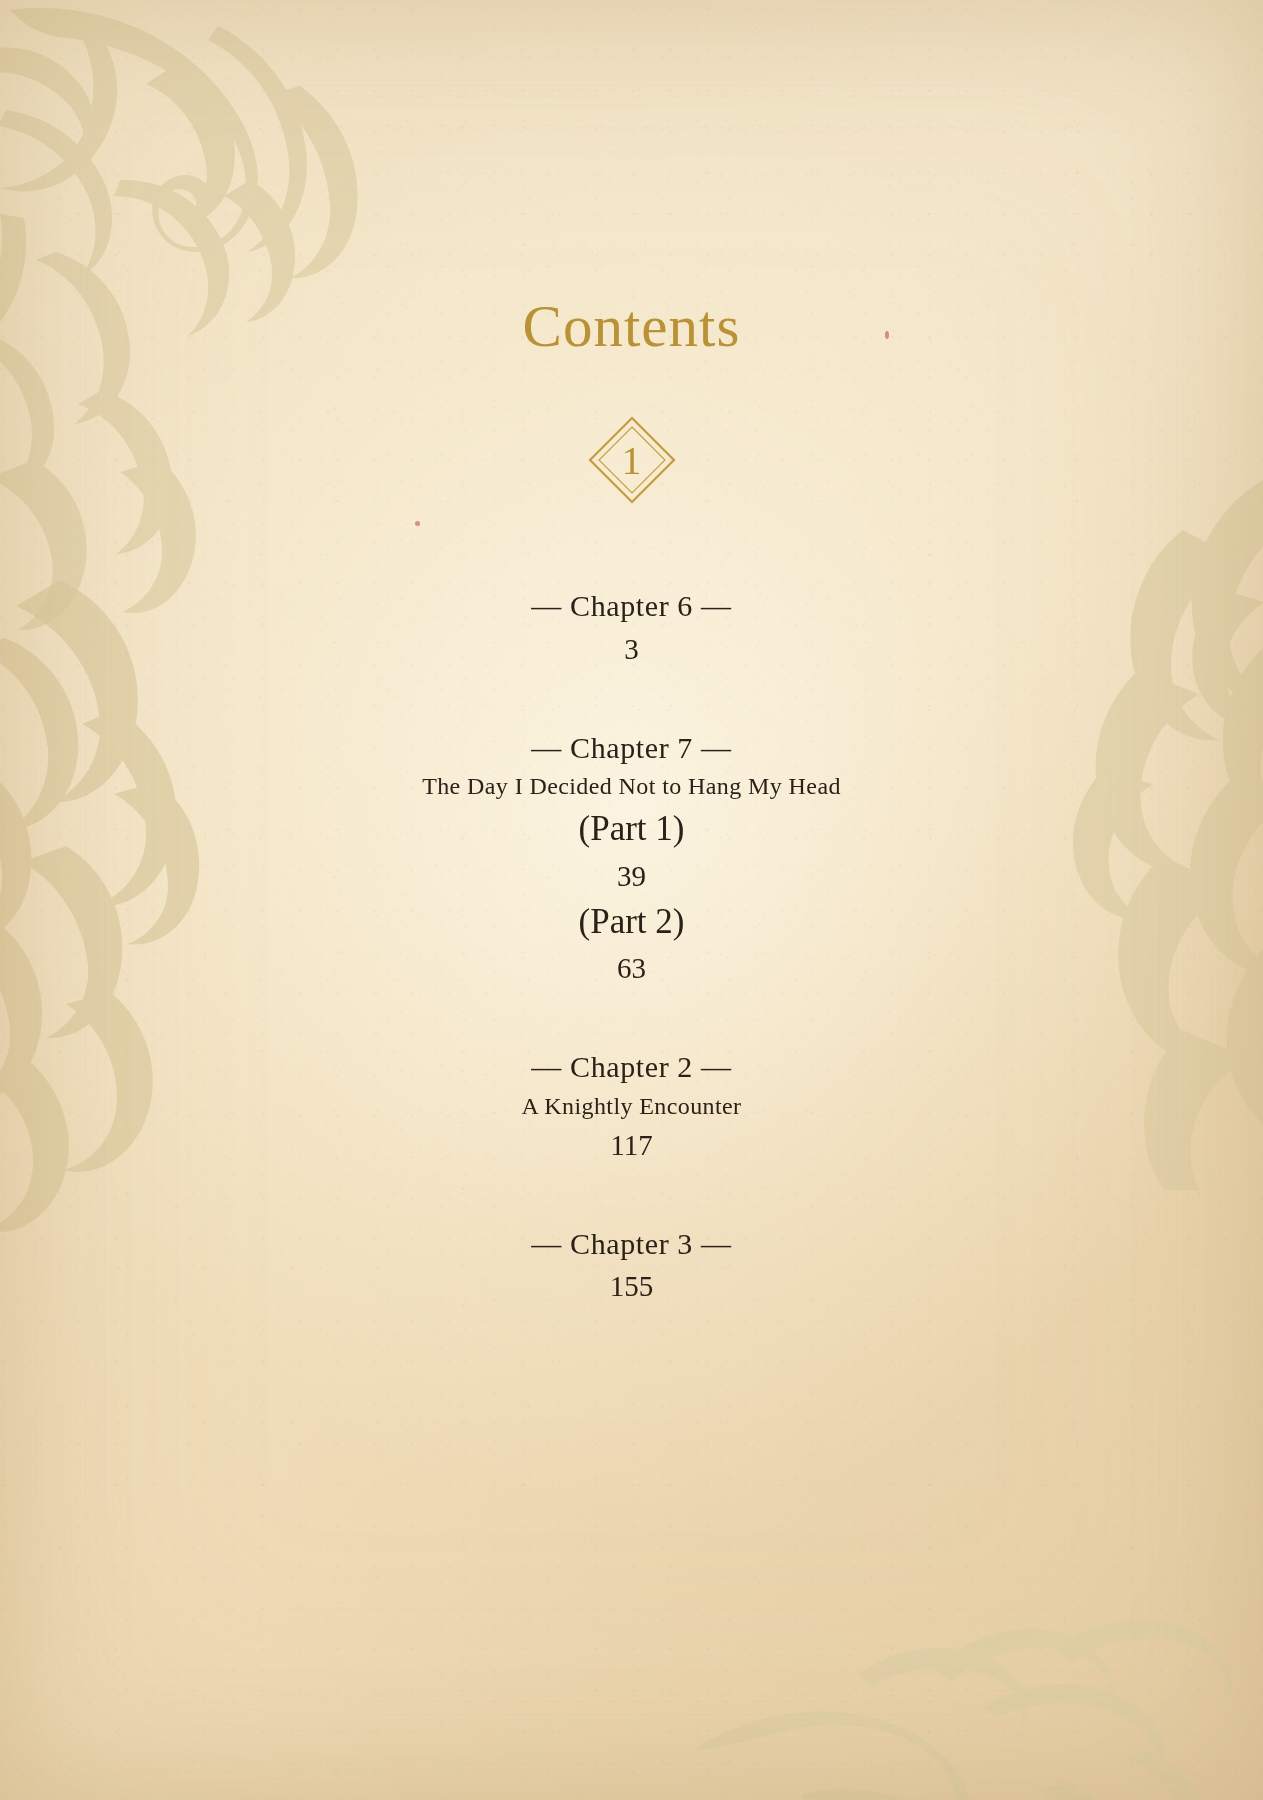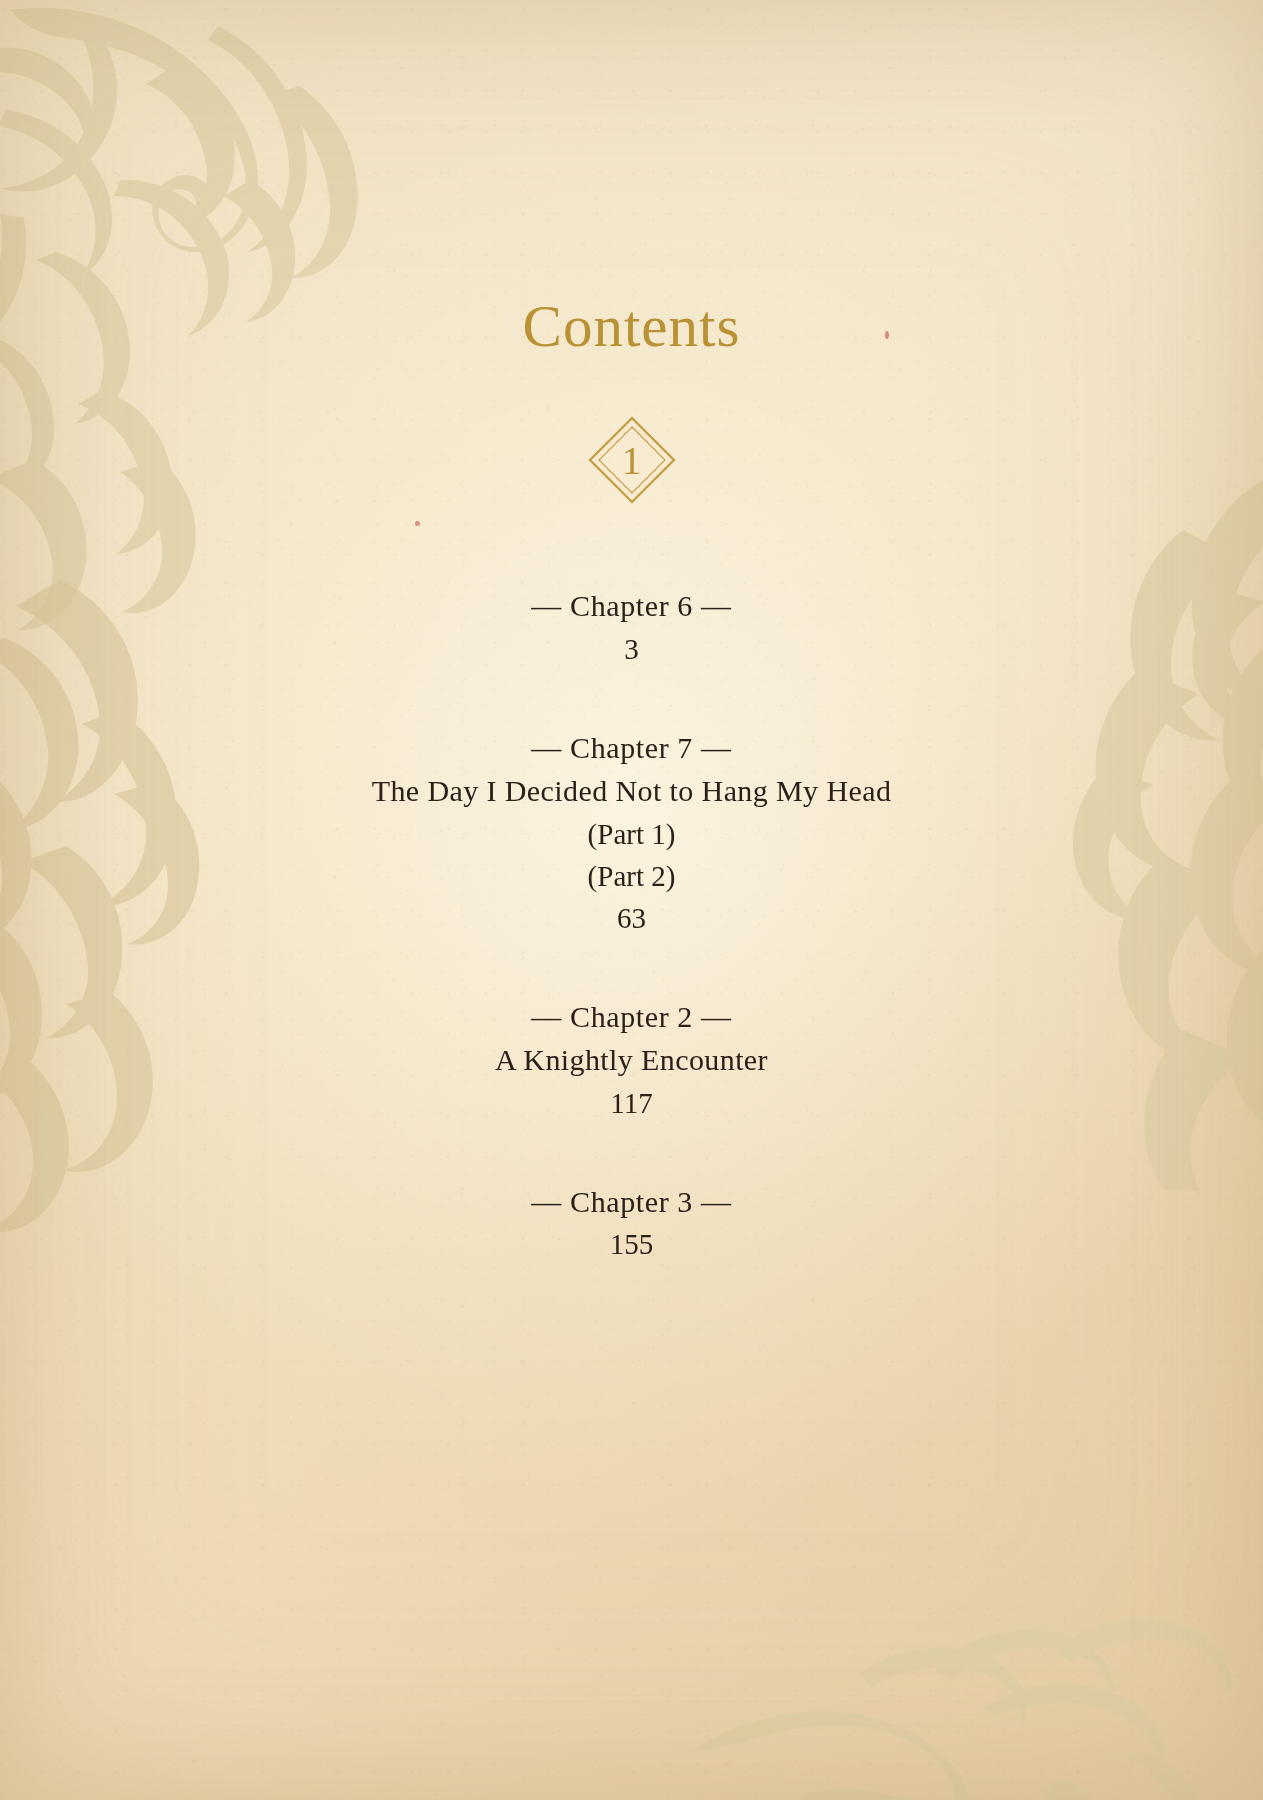--- a/index.html
+++ b/index.html
@@ -121,27 +121,27 @@
     margin-bottom: 56px;
   }
   .entry:last-child { margin-bottom: 16px; }
   .ch-label {
     font-size: 30px;
     color: #2b2118;
     letter-spacing: 0.6px;
     line-height: 1.45;
   }
   .ch-title {
-    font-size: 30px;
+    font-size: 24px;
     color: #2b2118;
     letter-spacing: 0.4px;
     line-height: 1.45;
   }
   .ch-part {
-    font-size: 29px;
+    font-size: 35px;
     color: #2b2118;
     line-height: 1.45;
   }
   .ch-page {
     font-size: 29px;
     color: #2b2118;
     line-height: 1.45;
   }
 </style>
 </head>
@@ -244,20 +244,21 @@
 
       <div class="entry">
         <div class="ch-label">— Chapter 6 —</div>
         <div class="ch-page">3</div>
       </div>
 
       <div class="entry">
         <div class="ch-label">— Chapter 7 —</div>
         <div class="ch-title">The Day I Decided Not to Hang My Head</div>
         <div class="ch-part">(Part 1)</div>
+        <div class="ch-page">39</div>
         <div class="ch-part">(Part 2)</div>
         <div class="ch-page">63</div>
       </div>
 
       <div class="entry">
         <div class="ch-label">— Chapter 2 —</div>
         <div class="ch-title">A Knightly Encounter</div>
         <div class="ch-page">117</div>
       </div>
 

